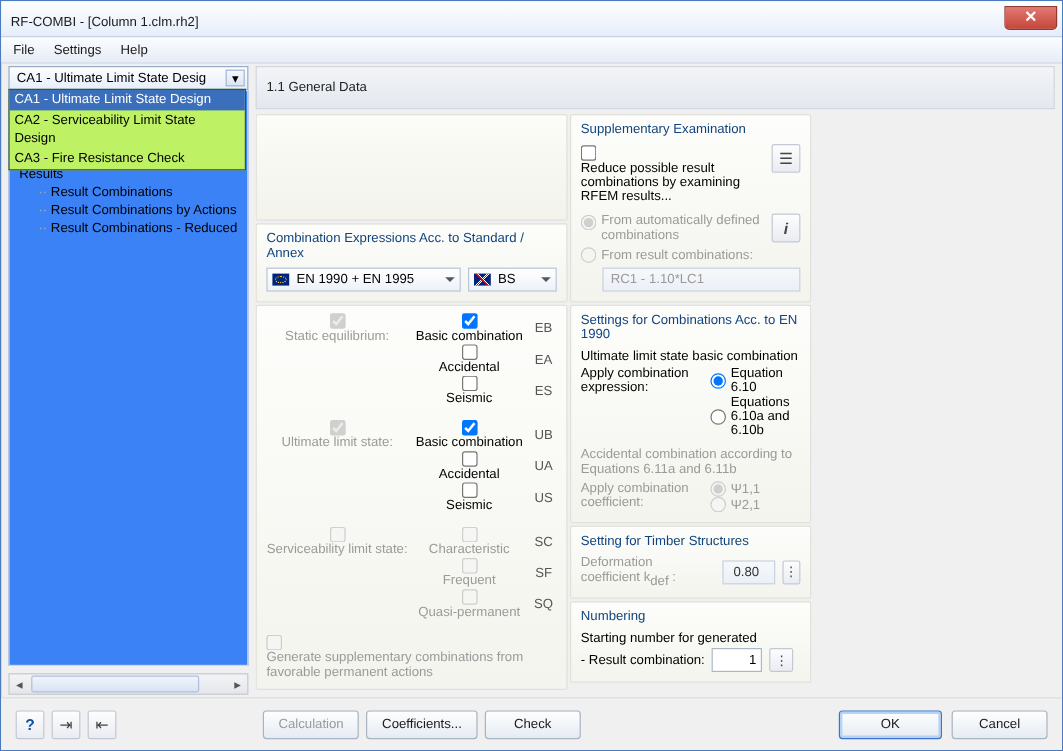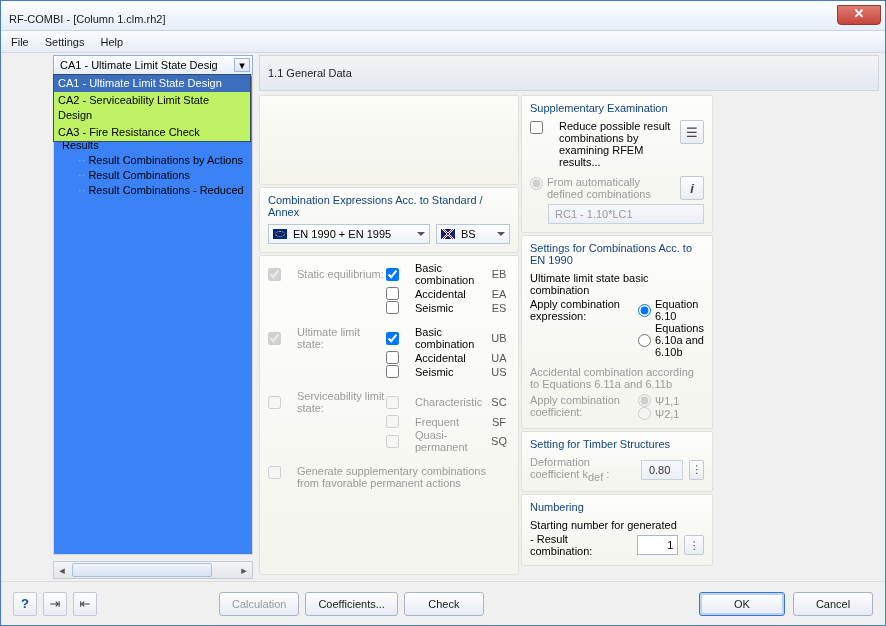--- a/index.html
+++ b/index.html
@@ -33,21 +33,20 @@
     height: 22px;
     background: linear-gradient(#fbfcfe, #e6ecf6);
     border-bottom: 1px solid #cfd8e8;
     display: flex; align-items: center;
     gap: 16px; padding: 0 10px;
   }
   .menubar span { color: #1a1a1a; }
   .bodyrow {
     flex: 1; display: flex; overflow: hidden;
     padding: 2px 6px 2px 6px;
-    margin-left: 46px;
   }
   .leftcol { width: 200px; display: flex; flex-direction: column; position:relative; }
   .combo {
     height: 20px; border: 1px solid #97aeca;
     background: linear-gradient(#fefefe, #e7eefc);
     display:flex; align-items:center;
     padding: 0 2px 0 6px;
     margin-bottom: 0;
   }
   .combo .txt { flex:1; overflow:hidden; white-space:nowrap; text-overflow:ellipsis; }
@@ -142,21 +141,21 @@
     width:0;height:0;border-left:4px solid transparent;border-right:4px solid transparent;border-top:4px solid #556;
   }
   .two-select { display:flex; gap:6px; }
   .two-select .selectbox:first-child{flex:1;}
   .two-select .selectbox:last-child{width:74px;}
   .design-grid {
     display:grid;
     grid-template-columns: 118px auto 22px;
     row-gap: 1px; align-items:center;
   }
-  .cb { display:inline-flex; align-items:center; gap:16px; }
+  .cb { display:inline-flex; align-items:center; gap:0;flex-direction:column; }
   .cb input { width:13px; height:13px; margin:0; }
   .cb.dis input { accent-color:#bbb; }
   .cb.dis span, .grey { color:#9a9a9a; }
   .code { color:#555; font-size:11px; text-align:center; }
   .separator-row { height: 10px; }
   .sup-check-row { display:flex; align-items:flex-start; gap:4px; }
   .iconbtn {
     width:24px; height:24px; border:1px solid #c2c8d4;
     background:linear-gradient(#fdfdfd,#e9ecf2);
     border-radius:2px; display:flex; align-items:center; justify-content:center;
@@ -220,22 +219,22 @@
         <div class="item sel">CA1 - Ultimate Limit State Design</div>
         <div class="item">CA2 - Serviceability Limit State Design</div>
         <div class="item">CA3 - Fire Resistance Check</div>
       </div>
 
       <div class="tree-holder">
         <div class="tree">
           <div class="lvl2">Actions</div>
           <div class="lvl2">Action Categories</div>
           <div class="lvl1">Results</div>
+          <div class="lvl2">Result Combinations</div>
           <div class="lvl2">Result Combinations by Actions</div>
-          <div class="lvl2">Result Combinations</div>
           <div class="lvl2">Result Combinations - Reduced</div>
         </div>
       </div>
       <div class="hscroll">
         <div class="la">◂</div>
         <div class="thumb"></div>
         <div class="ra">▸</div>
       </div>
     </div>
 
@@ -358,20 +357,24 @@
               </label>
               <div class="iconbtn">☰</div>
             </div>
             <div style="height:8px"></div>
             <div style="display:flex;gap:4px;align-items:flex-start">
               <div class="radio-row" style="flex:1;align-items:flex-start">
                 <input type="radio" checked="" disabled="" style="margin-top: 1px;">
                 <span class="grey" style="white-space:normal">From automatically defined combinations</span>
               </div>
               <div class="iconbtn" style="font-weight:bold;font-style:italic">i</div>
+            </div>
+            <div class="radio-row" style="margin-top:4px">
+              <input type="radio" disabled="" style="">
+              <span class="grey">From result combinations:</span>
             </div>
             <div class="grey-box" style="margin:4px 0 0 18px">
               <span>RC1 - 1.10*LC1</span>
               <div class="sel-arrow" style="margin-left:auto"></div>
             </div>
           </div>
 
           <div class="pane">
             <div class="phdr">Settings for Combinations Acc. to EN 1990</div>
             <div>Ultimate limit state basic combination</div>

